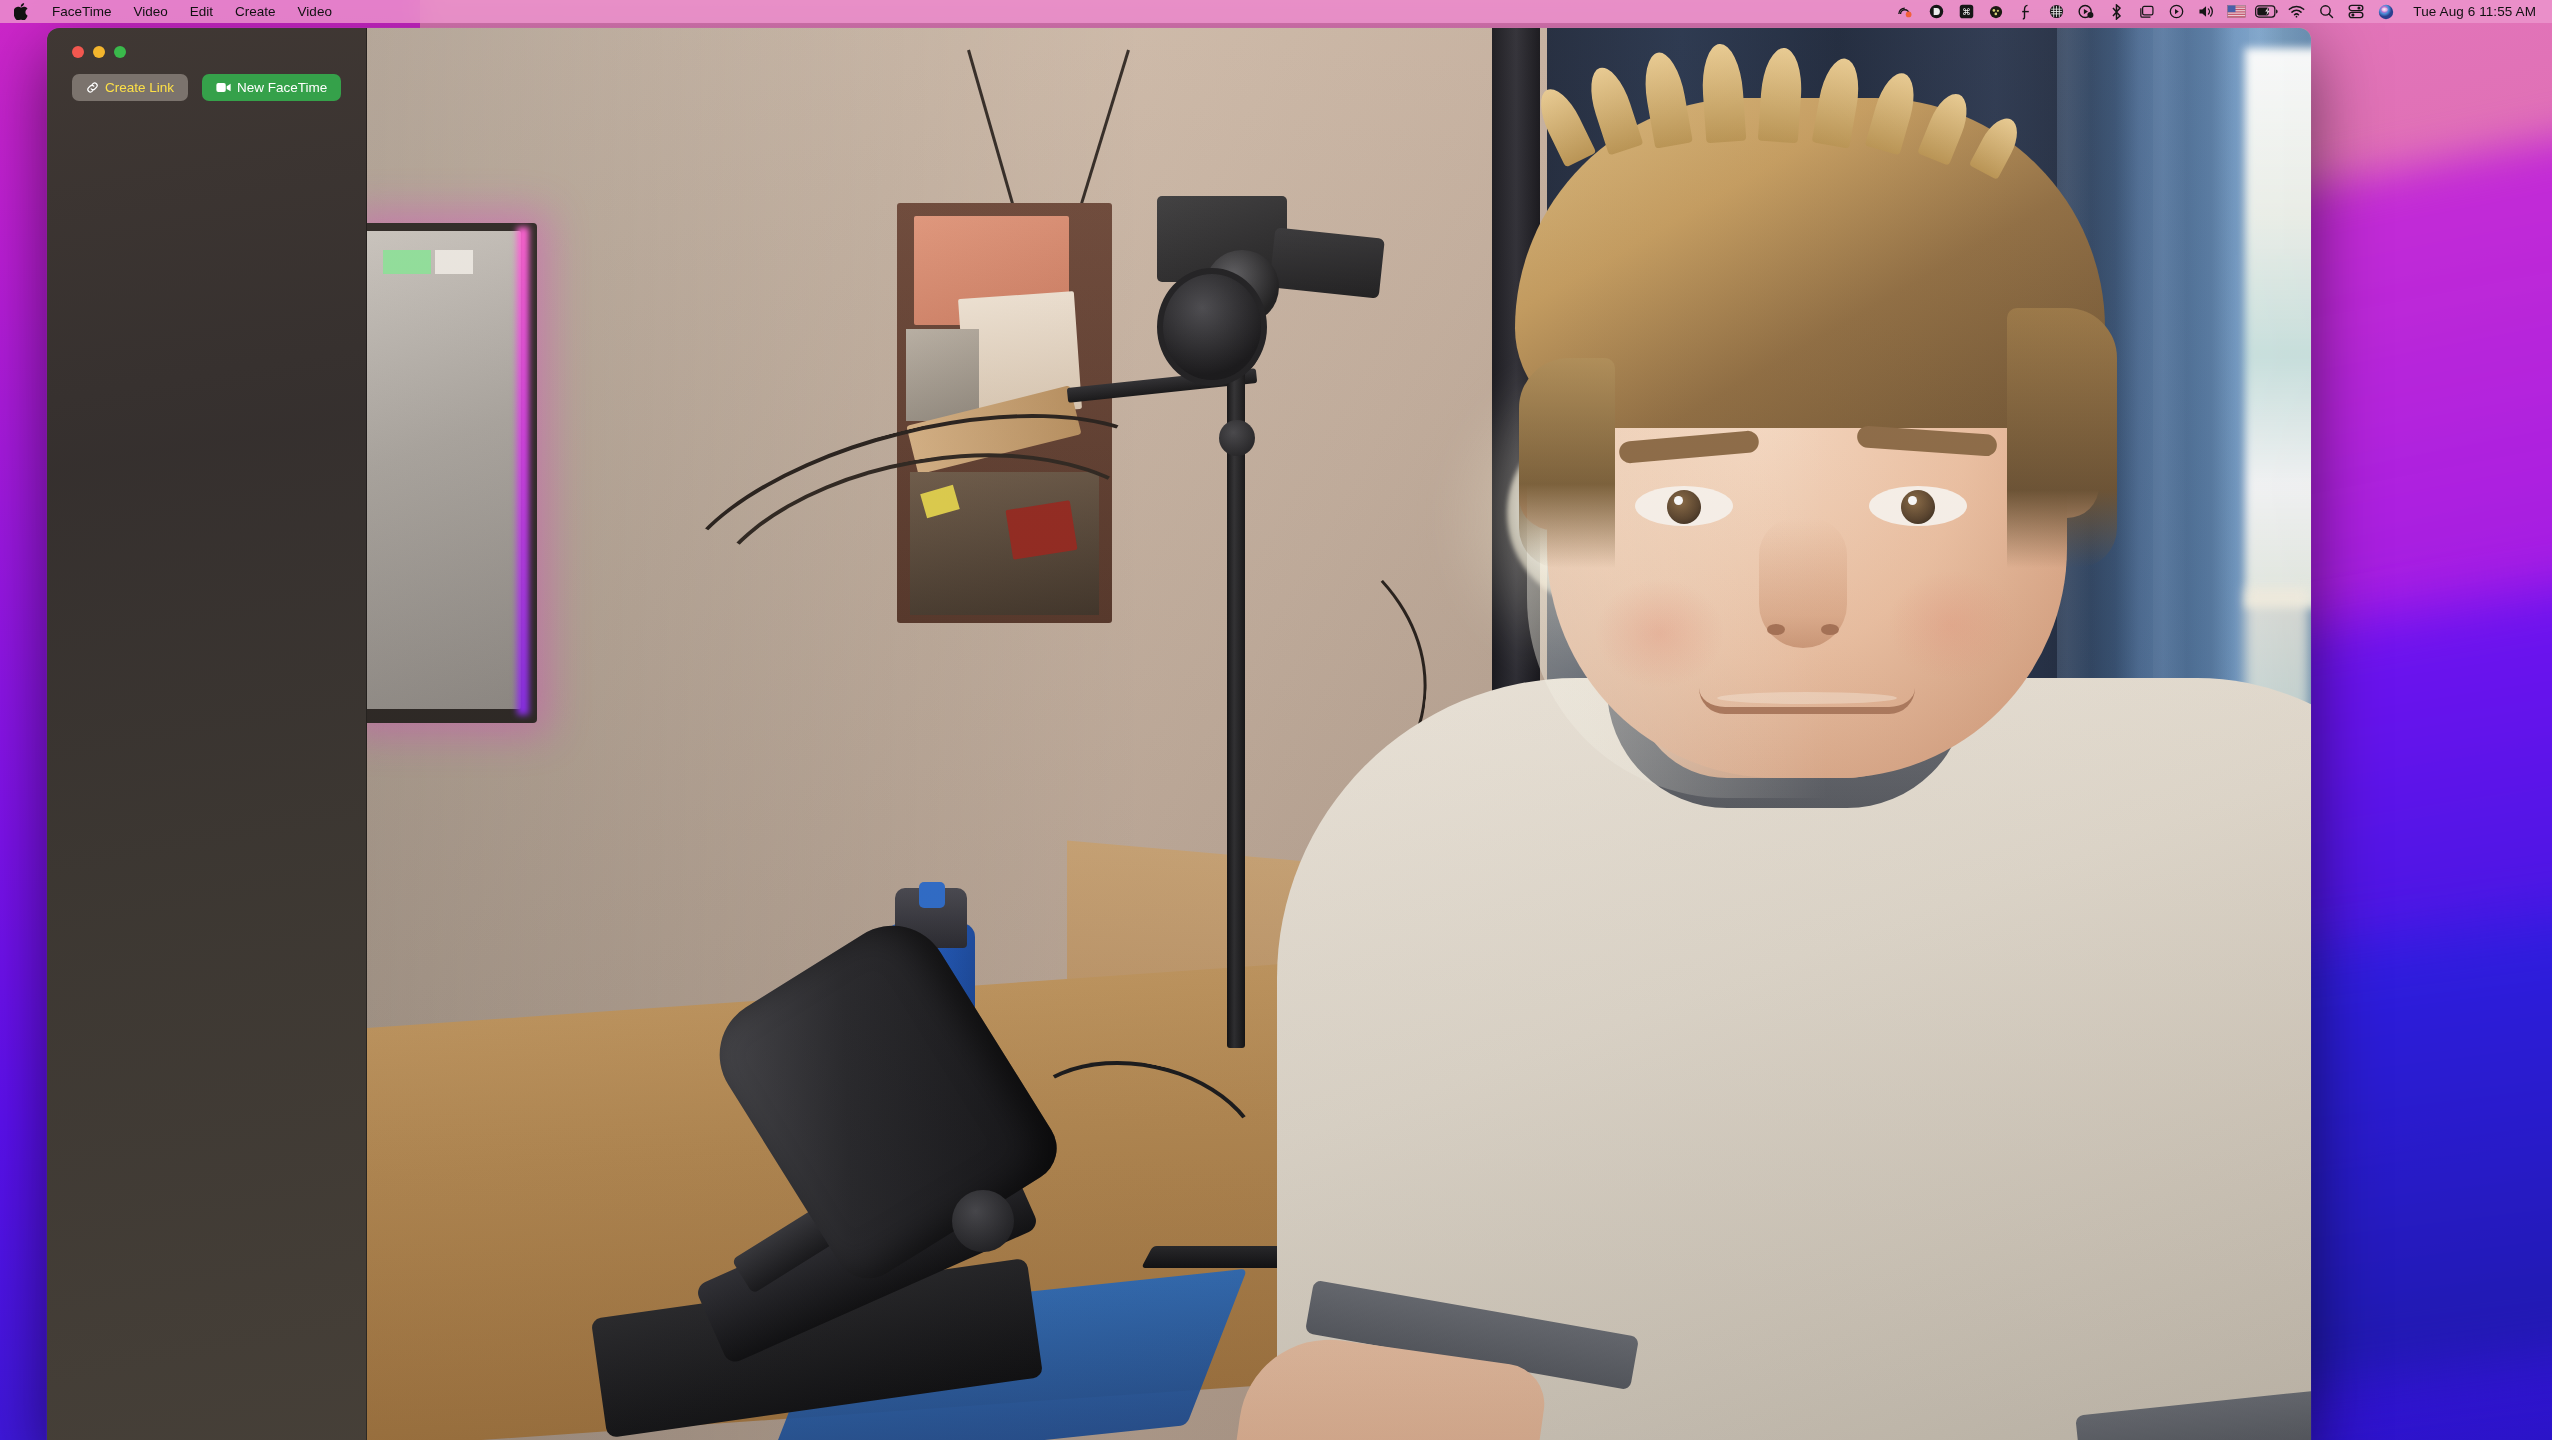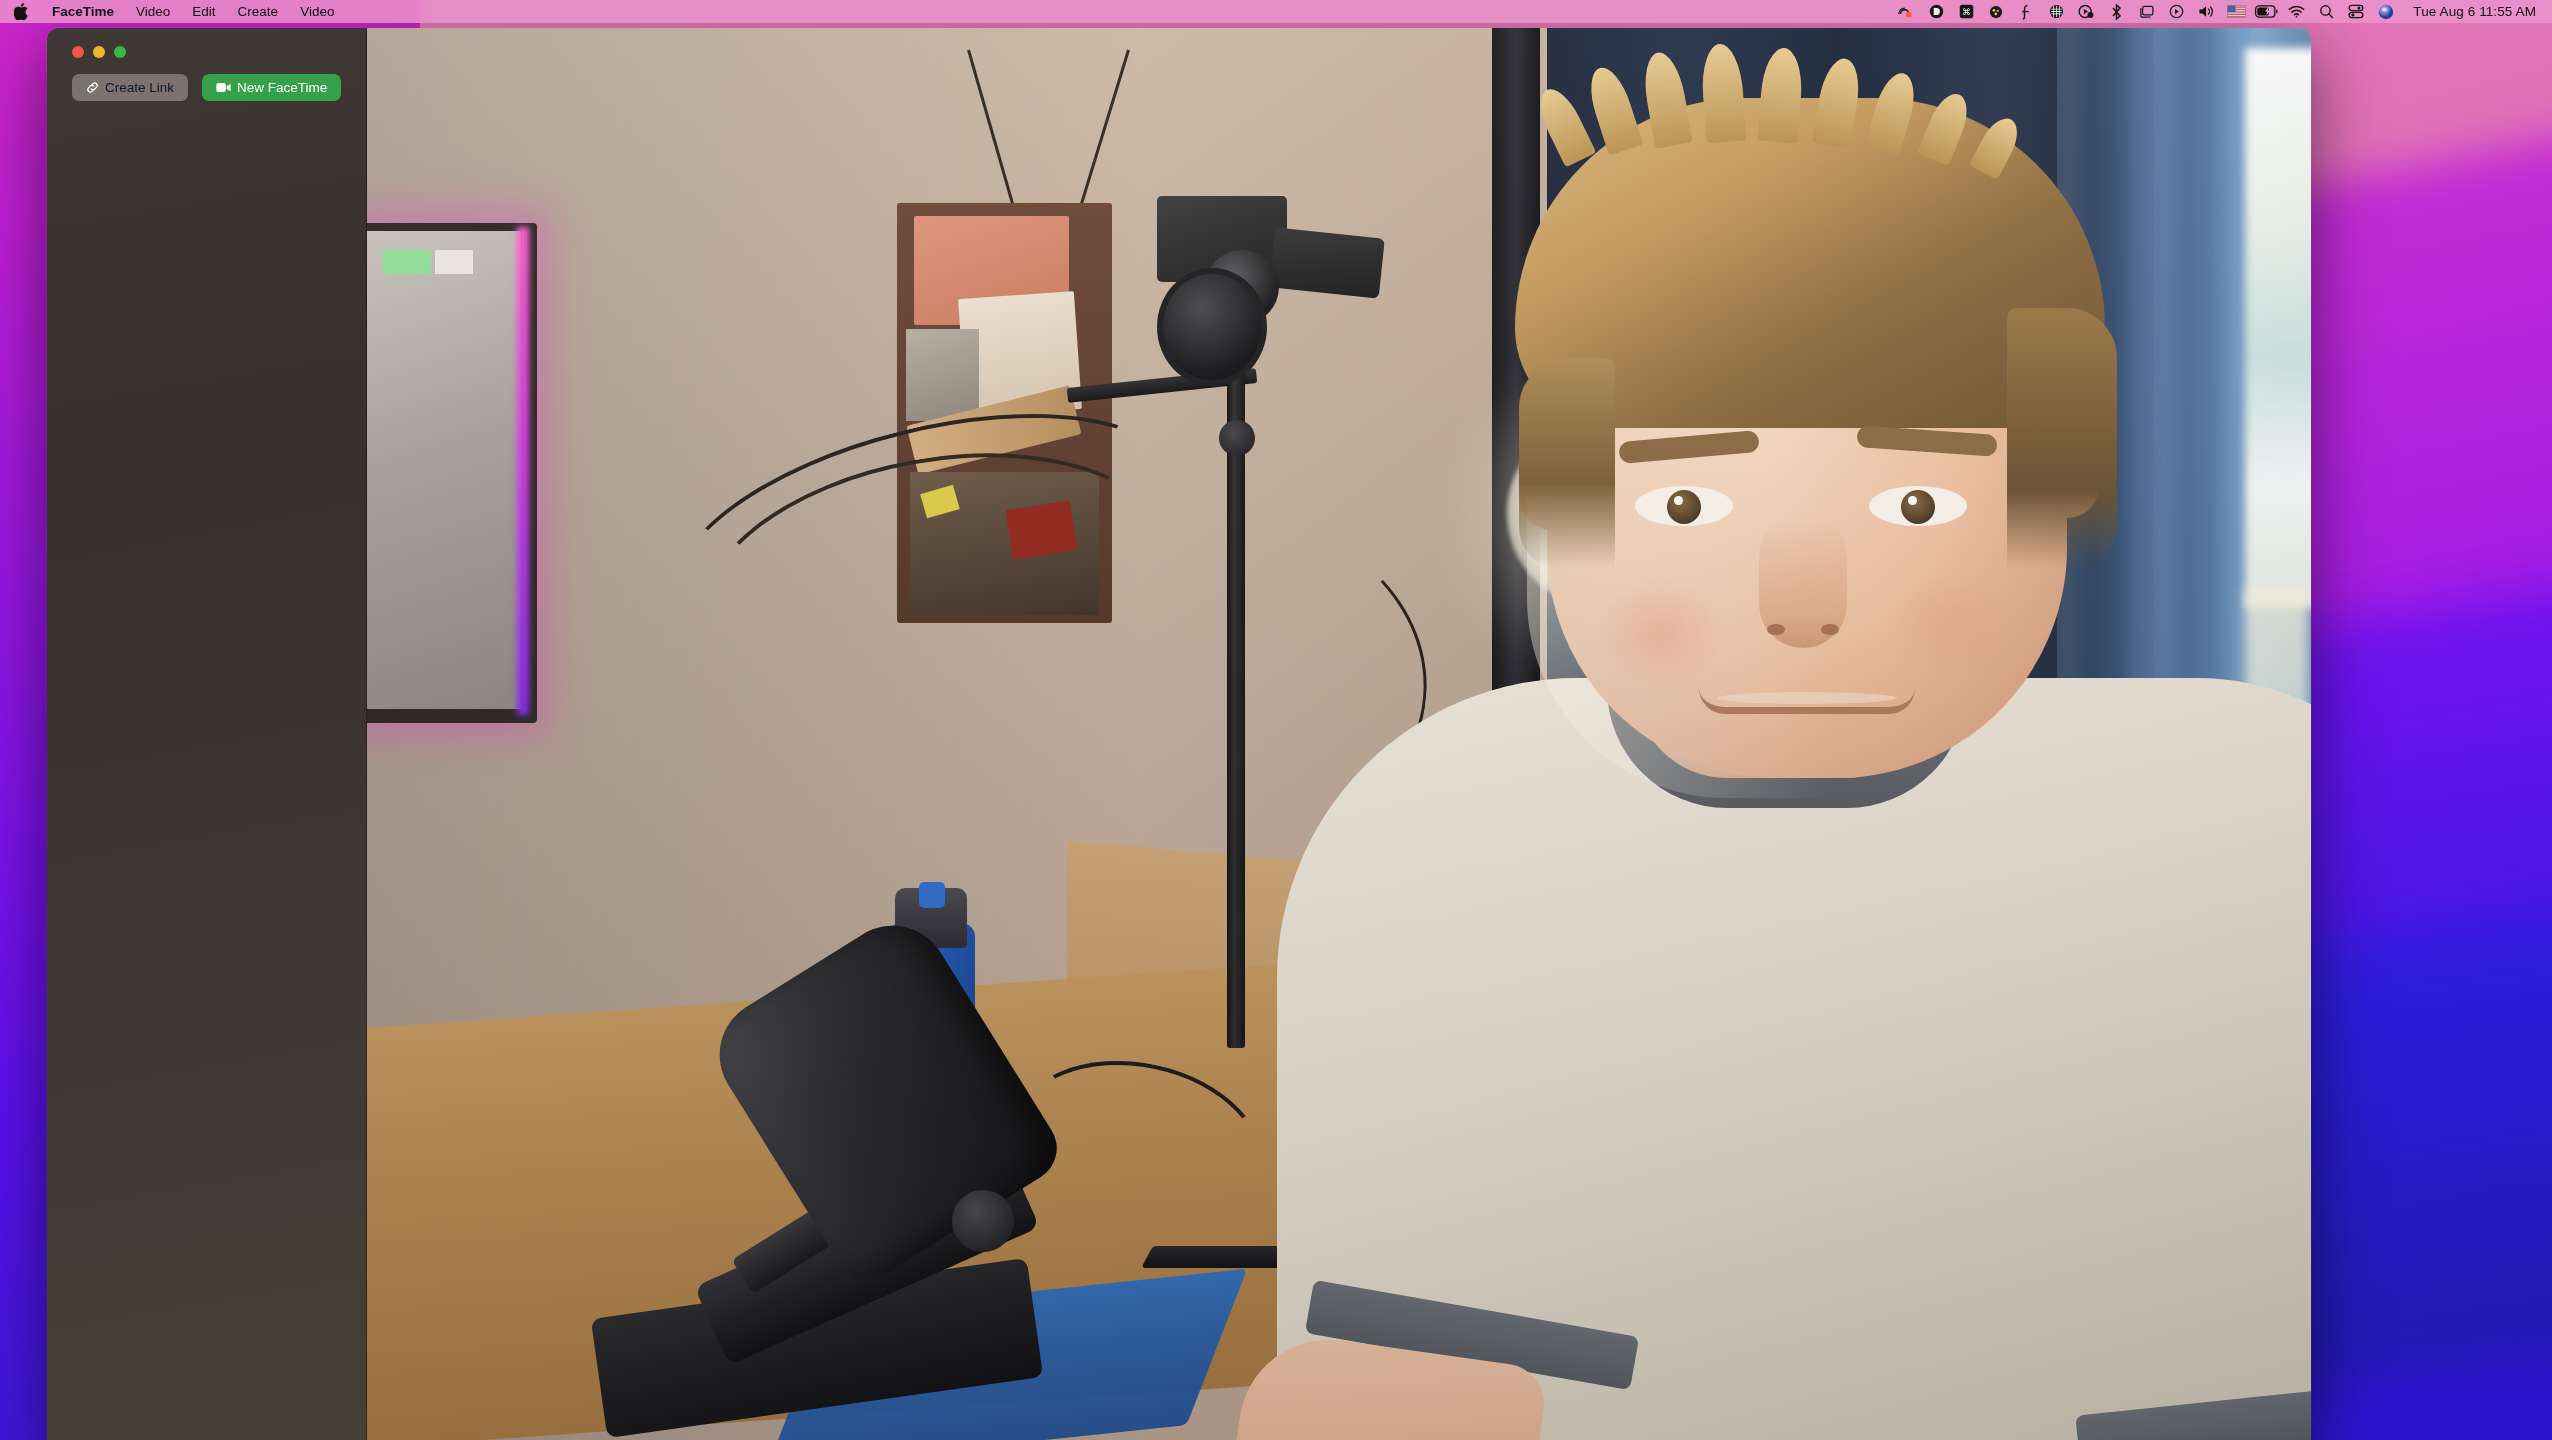--- a/index.html
+++ b/index.html
@@ -64,21 +64,21 @@
     display:flex; align-items:center;
     padding:0 10px 0 12px;
     color:#121212; font-size:13.5px;
     z-index:40;
   }
   .mb-left { display:flex; align-items:center; gap:0; }
   .mb-item {
     padding:0 11px; height:23px; line-height:23px;
     font-size:13.5px; white-space:nowrap; color:#111;
   }
-  .mb-item.app { font-weight:bold; }
+  .mb-item.app { font-weight:normal; }
   .apple-logo { padding:0 12px 0 2px; display:flex; align-items:center; }
   .mb-right {
     margin-left:auto; display:flex; align-items:center; gap:0;
     padding-right:4px;
   }
   .mb-icon {
     width:30px; height:23px;
     display:flex; align-items:center; justify-content:center;
     color:#161616;
   }
@@ -122,21 +122,21 @@
   #ft-actions {
     position:absolute; left:25px; top:46px; right:18px;
     display:flex; gap:14px; align-items:center;
   }
   .ft-btn {
     height:27px; border-radius:7px;
     display:flex; align-items:center; justify-content:center; gap:6px;
     font-size:13.5px; padding:0 14px; white-space:nowrap;
     border:none; cursor:default;
   }
-  .ft-btn.link  { background:#7b736d; color:#0f172a;justify-content:flex-end; }
+  .ft-btn.link  { background:#7b736d; color:#fde047;justify-content:flex-end; }
   .ft-btn.newft { background:#35a14a; color:#fff; }
   .ft-btn svg { display:block; }
 
   #ft-empty { position:absolute; inset:90px 0 0 0; }
 
   
   #ft-video {
     position:relative; flex:1; height:100%; overflow:hidden;
     background:#b8a191;
   }

